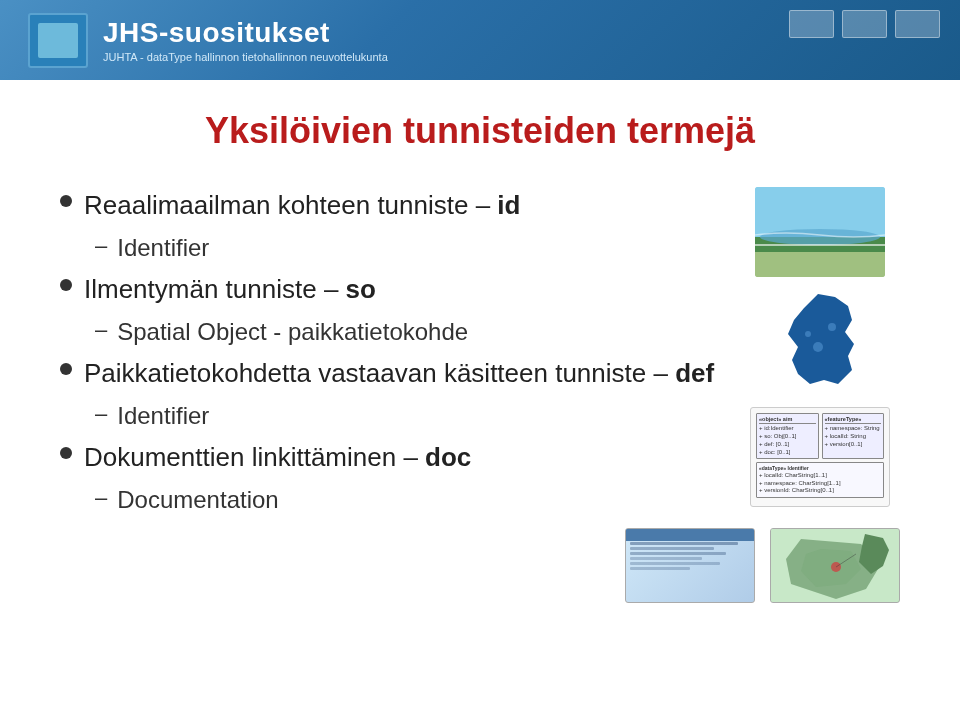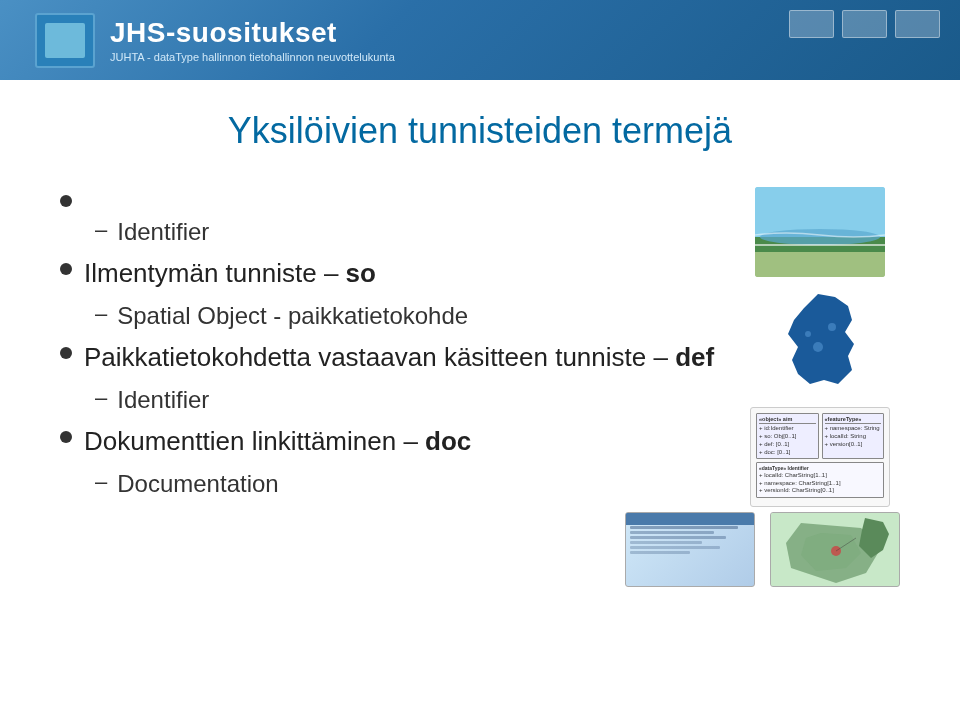--- a/index.html
+++ b/index.html
@@ -14,21 +14,21 @@
     }
 
     
     .header {
       width: 100%;
       height: 80px;
       background: linear-gradient(135deg, #4a90c4 0%, #2a6fa8 40%, #1a5a8a 100%);
       position: relative;
       display: flex;
       align-items: center;
-      padding: 0 35px;
+      padding: 0 28px;
     }
 
     .header-logo-area {
       display: flex;
       flex-direction: column;
       justify-content: center;
     }
 
     .header-title {
       color: #ffffff;
@@ -81,22 +81,22 @@
 
     
     .main-content {
       padding: 30px 60px 20px 60px;
       position: relative;
     }
 
     
     .page-title {
       font-size: 36px;
-      font-weight: normal;
-      color: #0369a1;
+      font-weight: bold;
+      color: #b91c1c;
       text-align: center;
       margin-bottom: 35px;
     }
 
     
     .bullet-item {
       display: flex;
       align-items: flex-start;
       margin-bottom: 8px;
     }
@@ -288,20 +288,23 @@
 <div class="main-content">
 
   <h1 class="page-title">Yksilöivien tunnisteiden termejä</h1>
 
   <div class="layout-row">
 
     <div class="text-column">
 
       <div class="bullet-item">
         <div class="bullet-dot"></div>
+        <div class="bullet-text">
+          <span>Reaalimaailman kohteen tunniste – </span><span class="bold-term">id</span>
+        </div>
       </div>
       <div class="sub-item">
         <span class="dash">–</span>
         <span class="sub-text">Identifier</span>
       </div>
 
       <div class="bullet-item">
         <div class="bullet-dot"></div>
         <div class="bullet-text">
           <span>Ilmentymän tunniste – </span><span class="bold-term">so</span>

